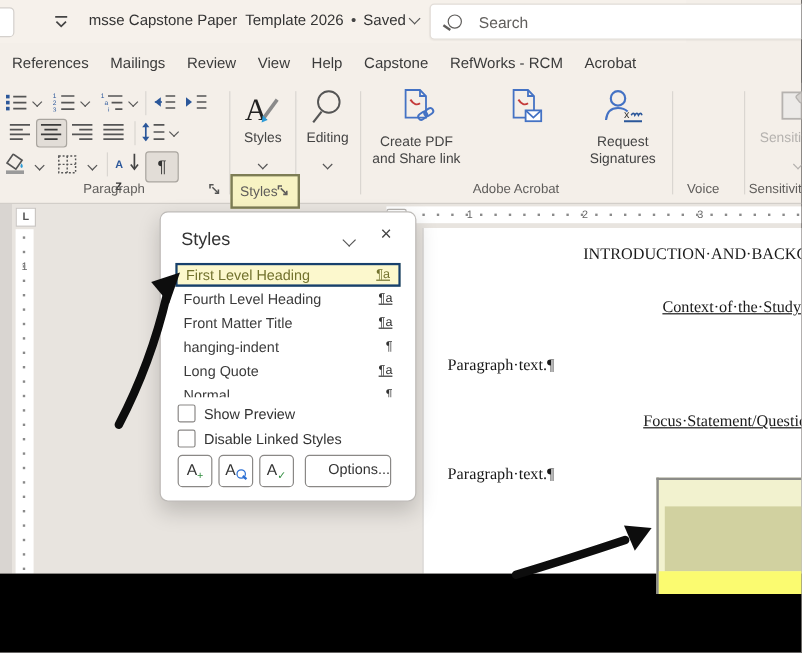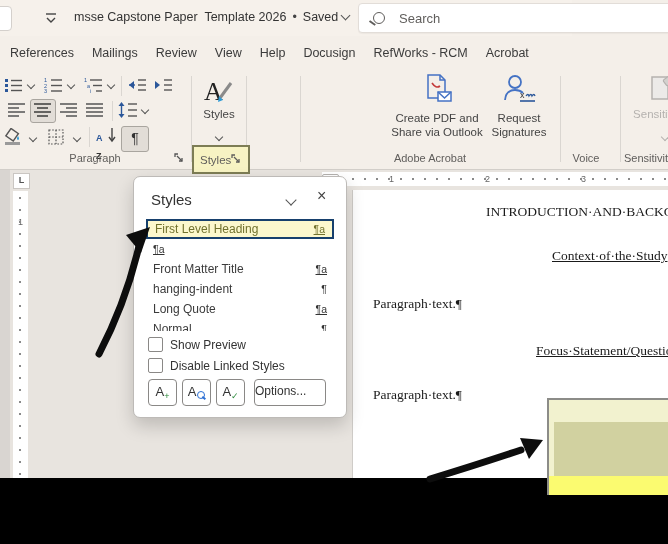--- a/index.html
+++ b/index.html
@@ -94,21 +94,21 @@
   .chk{width:13px;height:13px;border:1px solid #8a8886;border-radius:2px;background:#fff;flex:none;}
   .fbtn{position:absolute;top:202px;width:27px;height:25px;border:1px solid #8a8886;border-radius:4px;
        background:#fff;font-size:13px;color:#333;text-align:center;line-height:23px;}
   .fbtn .sub{font-size:9px;vertical-align:-3px;}
   .sub.green{color:#2e8b3d;}
   .mag{display:inline-block;width:6px;height:6px;border:1.5px solid #2b6fd4;border-radius:50%;
        position:relative;vertical-align:-3px;margin-left:1px;}
   .mag::after{content:"";position:absolute;left:4px;top:5px;width:4px;height:1.5px;background:#2b6fd4;
        transform:rotate(40deg);}
   .opt-btn{position:absolute;left:120px;top:202px;width:70px;height:25px;border:1px solid #8a8886;
-       border-radius:4px;background:#fff;font-size:12px;color:#333;text-align:left;line-height:23px;}
+       border-radius:4px;background:#fff;font-size:12px;color:#333;text-align:right;line-height:23px;}
   
   .arrows{position:absolute;left:0;top:0;width:668px;height:544px;z-index:9;pointer-events:none;}
 </style>
 </head>
 <body>
 
 <div id="app">
 
   <div class="titlebar">
     <div class="qat-partial"></div>
@@ -122,21 +122,21 @@
       <input placeholder="Search" style="">
     </div>
   </div>
 
   <div class="tabs">
     <span class="tab">References</span>
     <span class="tab">Mailings</span>
     <span class="tab">Review</span>
     <span class="tab">View</span>
     <span class="tab">Help</span>
-    <span class="tab">Docusign</span>
+    <span class="tab">Capstone</span>
     <span class="tab">RefWorks - RCM</span>
     <span class="tab">Acrobat</span>
   </div>
 
   <div class="ribbon">
 
     <div class="ic" style="left:4px;top:9px">
       <svg width="19" height="15">
           <g>
         <rect x="1" y="1" width="3" height="3" fill="#2b579a"></rect>
@@ -283,32 +283,49 @@
       <svg width="34" height="30" style="margin:0 auto">
         <text x="2" y="26" font-size="26" fill="#222" font-family="Liberation Serif">A</text>
         <line x1="18" y1="24" x2="29" y2="9" stroke="#8a8a8a" stroke-width="3"></line>
         <polygon points="16,28 21,26 17,22" fill="#2e9bd6"></polygon>
       </svg>
       <div class="lbl">Styles</div>
       <span class="chv" style="left:22px;top:60px"></span>
     </div>
     <div class="vsep" style="left:246px"></div>
 
+    <div class="bigbtn" style="left:248px;width:50px">
+      <svg width="30" height="30" style="margin:0 auto">
+        <circle cx="16" cy="11" r="9" fill="none" stroke="#555" stroke-width="1.6"></circle>
+        <line x1="10" y1="19" x2="3" y2="28" stroke="#555" stroke-width="1.8"></line>
+      </svg>
+      <div class="lbl">Editing</div>
+      <span class="chv" style="left:22px;top:60px"></span>
+    </div>
     <div class="vsep" style="left:300px"></div>
 
+    <div class="bigbtn two-line" style="left:303px;width:88px">
+      <svg width="32" height="32" style="margin:0 auto">
+        <path d="M7 1 h12 l5 5 v18 h-17 z" fill="none" stroke="#4472c4" stroke-width="1.5"></path>
+        <path d="M19 1 v5 h5" fill="none" stroke="#4472c4" stroke-width="1.5"></path>
+        <path d="M11 9 q4 6 8 3" fill="none" stroke="#c43b3b" stroke-width="1.6"></path>
+        <rect x="17" y="20" width="8" height="5" rx="2.5" fill="none" stroke="#4472c4" stroke-width="1.6" transform="rotate(-35 21 22)"></rect>
+        <rect x="22" y="17" width="8" height="5" rx="2.5" fill="none" stroke="#4472c4" stroke-width="1.6" transform="rotate(-35 26 19)"></rect>
+      </svg>
+      <div class="lbl"><span>Create PDF</span><br>
+      <span>and Share link</span></div>
+    </div>
     <div class="bigbtn two-line" style="left:382px;width:110px">
       <svg width="32" height="32" style="margin:0 auto">
         <path d="M7 1 h12 l5 5 v18 h-17 z" fill="none" stroke="#4472c4" stroke-width="1.5"></path>
         <path d="M19 1 v5 h5" fill="none" stroke="#4472c4" stroke-width="1.5"></path>
         <path d="M11 9 q4 6 8 3" fill="none" stroke="#c43b3b" stroke-width="1.6"></path>
         <rect x="17" y="18" width="13" height="9" fill="#fff" stroke="#4472c4" stroke-width="1.5"></rect>
         <polyline points="17,18 23.5,24 30,18" fill="none" stroke="#4472c4" stroke-width="1.5"></polyline>
       </svg>
-      <div class="lbl"><span>Create PDF and</span><br>
-      <span>Share via Outlook</span></div>
     </div>
     <div class="bigbtn two-line" style="left:486px;width:66px">
       <svg width="34" height="32" style="margin:0 auto">
         <circle cx="13" cy="8" r="6" fill="none" stroke="#4472c4" stroke-width="1.8"></circle>
         <path d="M3 26 q1 -10 10 -10 q5 0 8 3" fill="none" stroke="#4472c4" stroke-width="1.8"></path>
         <text x="18" y="24" font-size="9" fill="#333" font-family="Liberation Sans">x</text>
         <path d="M24 22 q2 -3 3 0 q2 -3 3 0 q2 -3 3 0" fill="none" stroke="#2b579a" stroke-width="1.3"></path>
         <line x1="18" y1="27" x2="33" y2="27" stroke="#2b579a" stroke-width="1.6"></line>
       </svg>
       <div class="lbl"><span>Request</span><br>
@@ -427,20 +444,21 @@
     <div class="panel-title">Styles</div>
     <span class="panel-chev"></span>
     <span class="panel-close">×</span>
 
     <div class="stylelist">
       <div class="srow selected">
         <span>First Level Heading</span>
         <span class="glyph linked">¶a</span>
       </div>
       <div class="srow">
+        <span>Fourth Level Heading</span>
         <span class="glyph linked">¶a</span>
       </div>
       <div class="srow">
         <span>Front Matter Title</span>
         <span class="glyph linked">¶a</span>
       </div>
       <div class="srow">
         <span>hanging-indent</span>
         <span class="glyph">¶</span>
       </div>

